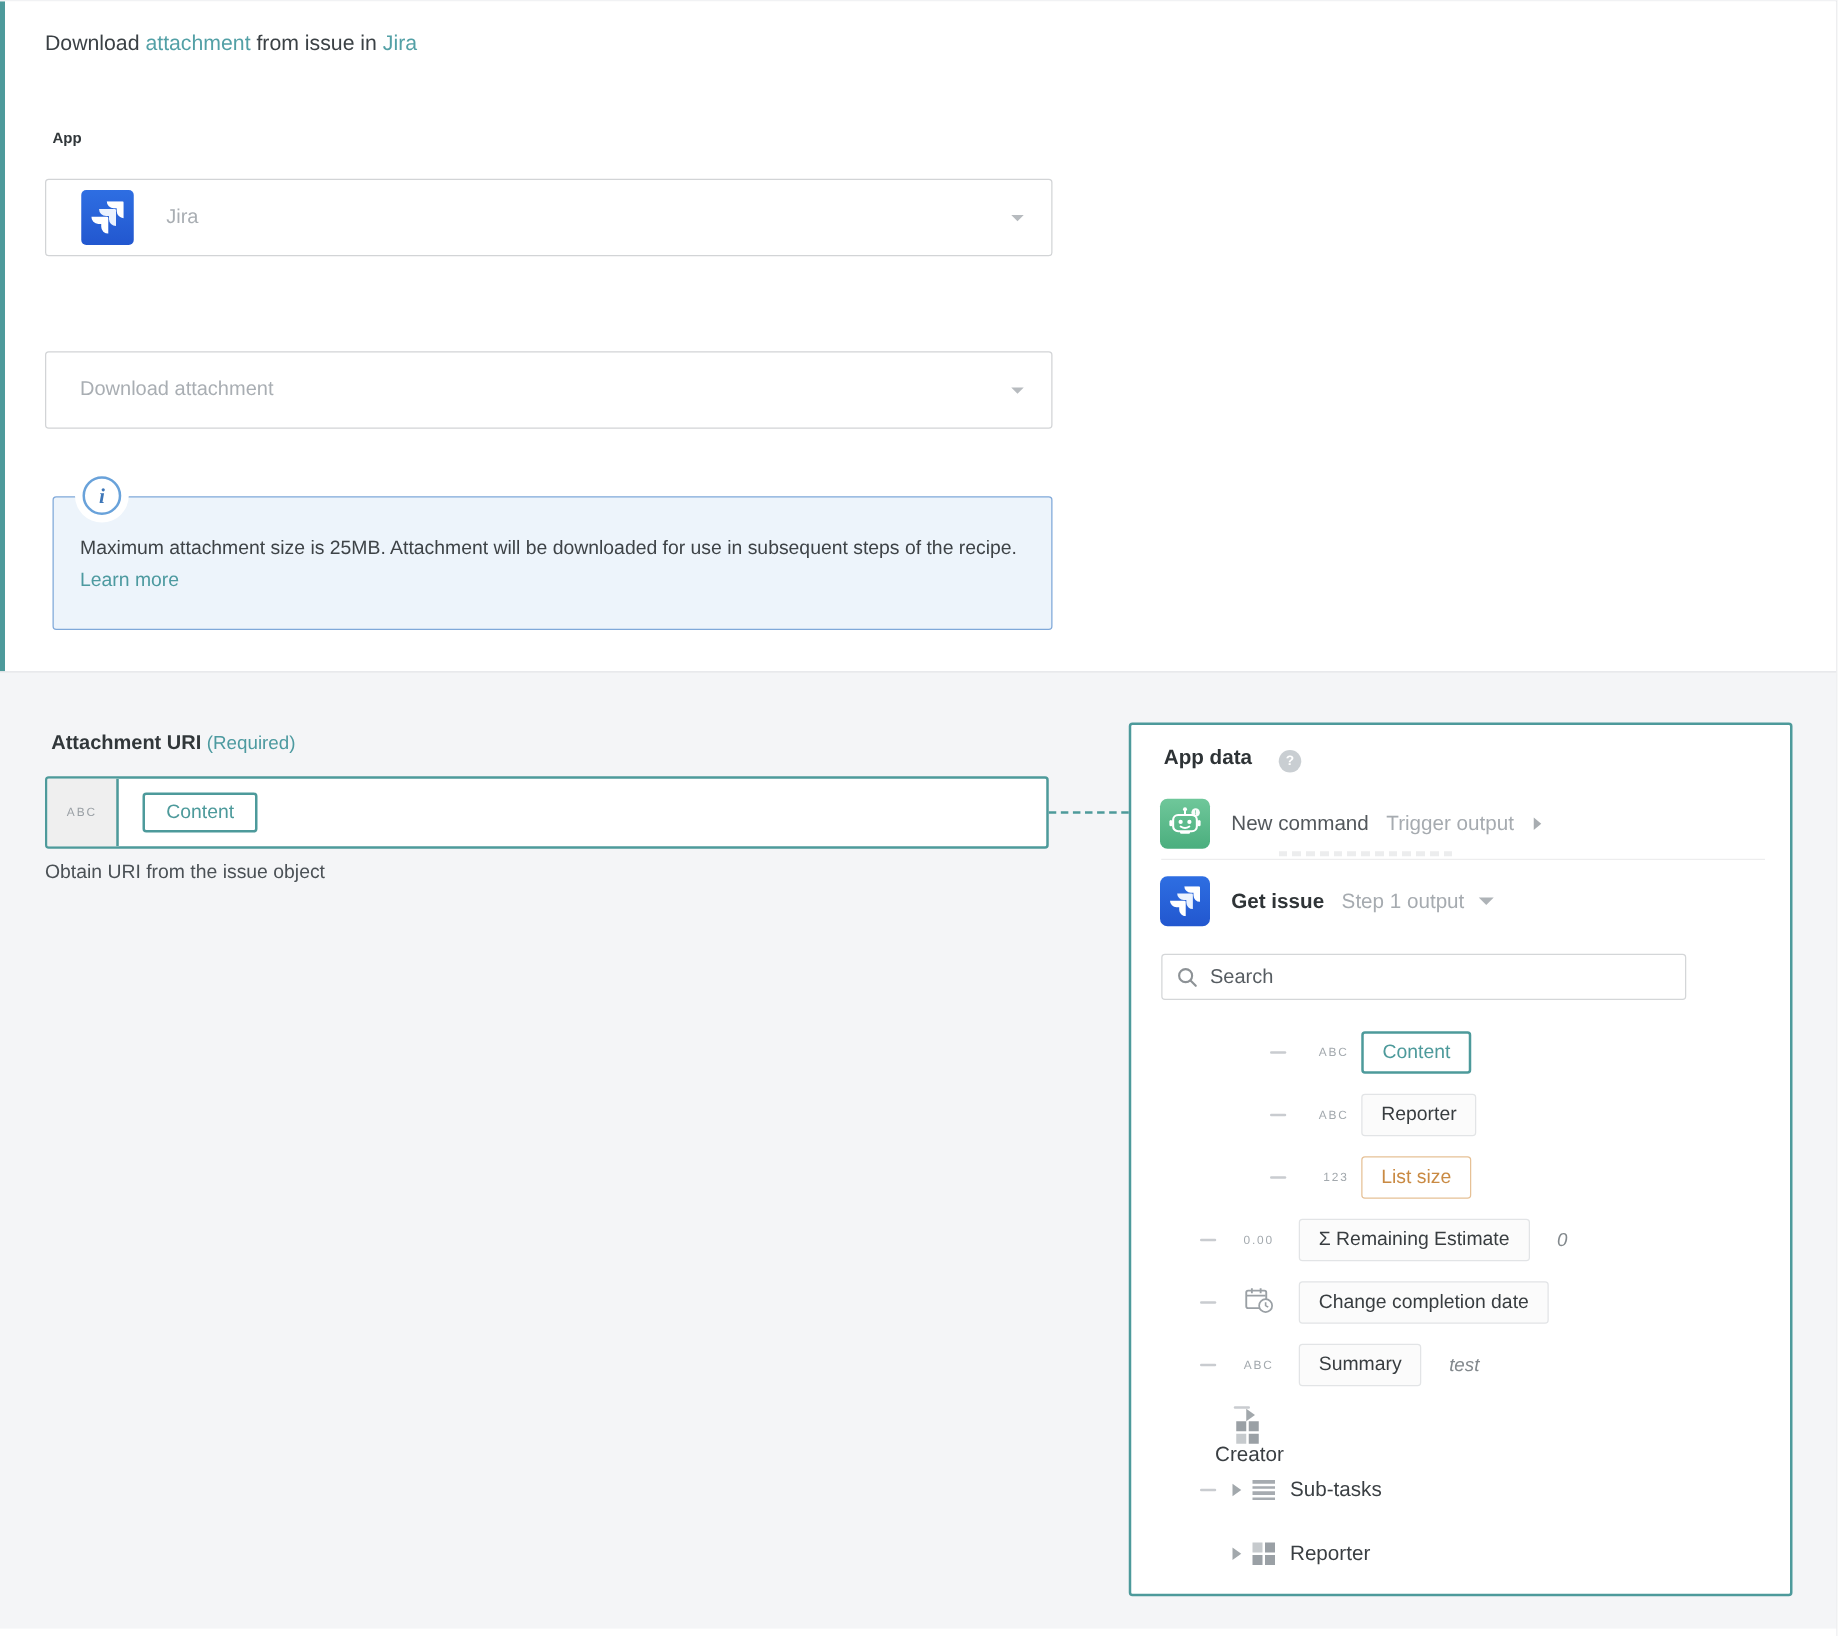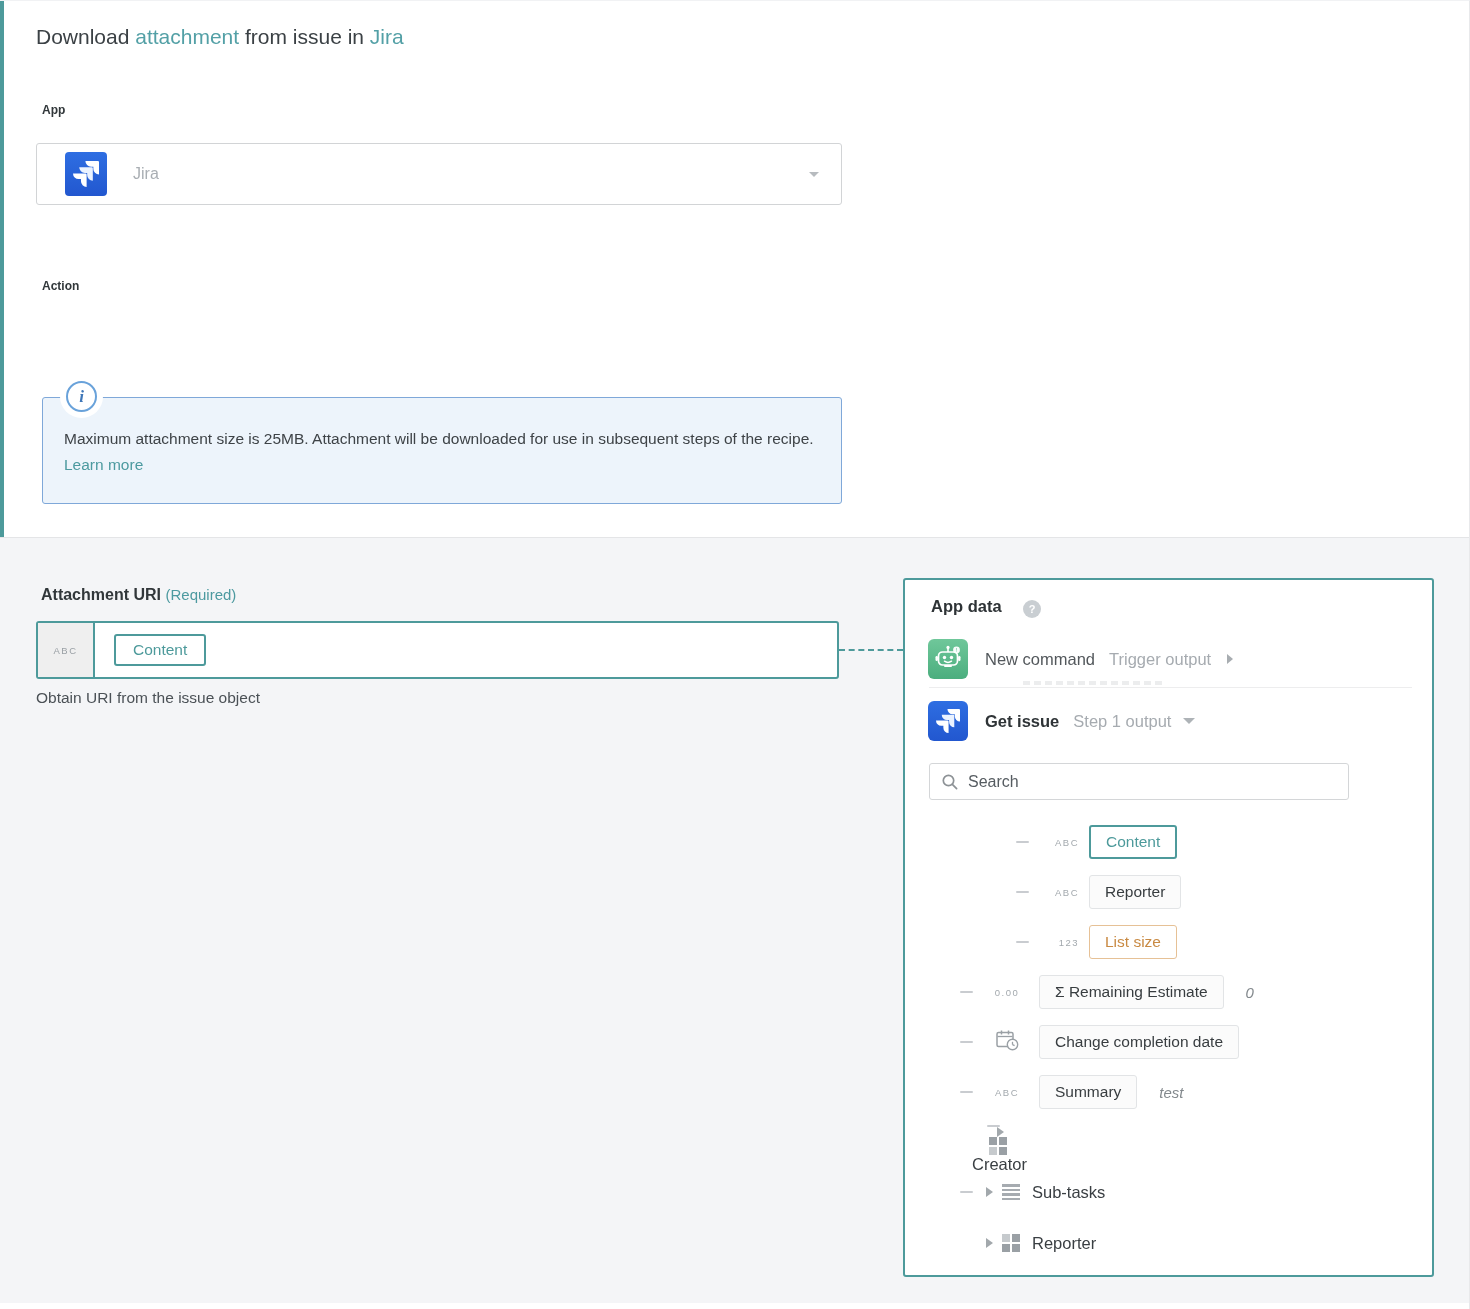--- a/index.html
+++ b/index.html
@@ -6,21 +6,21 @@
   html,body { background:#fff; }
   body { font-family:"Liberation Sans","DejaVu Sans",sans-serif; }
   #page {
     position:relative; width:1470px; height:1309px; background:#fff;
     border-top:1px solid #f1f2f4; border-right:1px solid #e8e9eb; overflow:hidden;
   }
   
   .left-bar { position:absolute; left:0; top:0; width:4px; height:1298px; background:#4d9a9b; }
 
   
-  .step-title { position:absolute; left:36px; top:24px; font-size:21px; color:#3b4145; }
+  .step-title { position:absolute; left:36px; top:24px; font-size:17px; color:#3b4145; }
   .step-title .link { color:#53a0a6; }
 
   .field-label { position:absolute; font-size:12px; font-weight:700; color:#31373a; }
   .select-box {
     position:absolute; left:36px; width:806px; height:62px; background:#fff;
     border:1px solid #d2d4d6; border-radius:3px; display:flex; align-items:center;
   }
   .select-box .value { font-size:16px; color:#a9aeb3; }
   .caret-down {
     position:absolute; right:22px; top:50%; margin-top:-2px;
@@ -164,20 +164,24 @@
             <path fill="#eaf2ff" d="M17.294 5.757H5.736a5.215 5.215 0 0 0 5.215 5.214h2.129v2.058a5.218 5.218 0 0 0 5.215 5.214V6.758a1.001 1.001 0 0 0-1.001-1.001z"></path>
             <path fill="#ffffff" d="M23.013 0H11.455a5.215 5.215 0 0 0 5.215 5.215h2.129v2.057A5.215 5.215 0 0 0 24 12.483V1.005A1.001 1.001 0 0 0 23.013 0z"></path>
           </svg>
       </span>
     </span>
     <span class="value">Jira</span>
     <span class="caret-down"></span>
   </div>
 
   <div class="field-label" style="left:42px; top:246px;margin-top:32px;">Action</div>
+  <div class="select-box" style="top:280px;">
+    <span class="value" style="margin-left:27px;">Download attachment</span>
+    <span class="caret-down"></span>
+  </div>
 
   <div class="info-box">
     <span>Maximum attachment size is 25MB. Attachment will be downloaded for use in subsequent steps of the recipe. </span><span class="link">Learn more</span>
   </div>
   <div class="info-i">i</div>
 
   <div class="gray-section"></div>
 
   <div class="uri-label">
     <span>Attachment URI</span>

